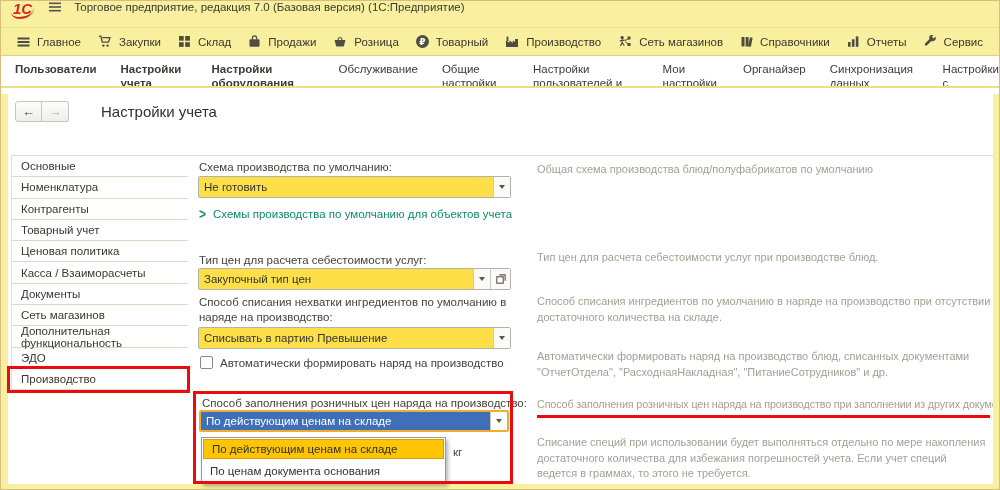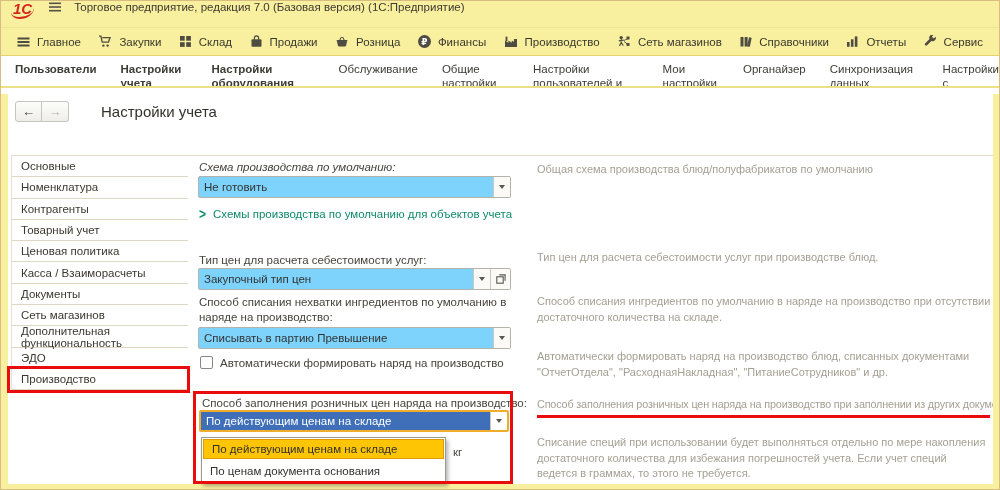--- a/index.html
+++ b/index.html
@@ -54,21 +54,21 @@
 
   .topline { position:absolute; left:10px; top:154px; width:982px; height:1px; background:#e2ddca; }
 
   
   .sidebar { position:absolute; left:10px; top:155px; width:177px; border-left:1px solid #e5e0cd; }
   .side-item { height:21.3px; border-bottom:1px solid #ddd8c4; display:flex; align-items:center;
                padding-left:9px; font-size:11.5px; color:#3a382f; cursor:pointer; background:#fff; }
 
   
   .flabel { position:absolute; font-size:11.5px; color:#45433a; line-height:15px; }
-  .combo { position:absolute; height:22px; background:#7dd3fc; border:1px solid #b3b3aa;
+  .combo { position:absolute; height:22px; background:#fde047; border:1px solid #b3b3aa;
            border-radius:2px; display:flex; align-items:stretch; cursor:pointer; }
   .combo .val { flex:1; display:flex; align-items:center; padding:0 5px; font-size:11.5px; color:#333; overflow:hidden; white-space:nowrap; }
   .cbtn { width:17px; border-left:1px solid #c9c9c0; background:#fbfaf6;
           display:flex; align-items:center; justify-content:center; cursor:pointer; }
   .caret { width:0; height:0; border-left:3.5px solid transparent; border-right:3.5px solid transparent;
            border-top:4px solid #5a574c; }
   .link-row { position:absolute; display:flex; align-items:center; gap:7px; cursor:pointer; }
   .link-chev { color:#0e8a6a; font-size:12px; font-weight:bold; transform:scaleY(1.25); }
   .link-text { color:#0e8a6a; font-size:11.5px; }
   .cbx-row { position:absolute; display:flex; align-items:center; gap:7px; cursor:pointer; }
@@ -155,21 +155,21 @@
       <span class="micon">
           <svg width="14" height="13" viewBox="0 0 14 13">
             <path d="M4.8 5 6.5 2M9.2 5 7.5 2" stroke="#4f4c41" stroke-width="1.1" fill="none"></path>
             <path d="M1.6 5h10.8l-1.3 5.6a1.2 1.2 0 0 1-1.2.9H4.1a1.2 1.2 0 0 1-1.2-.9z" fill="#4f4c41"></path>
           </svg>
         </span>
       <span class="lbl">Розница</span>
     </div>
     <div class="menu-item">
       <span class="ricon">₽</span>
-      <span class="lbl">Финансы</span>
+      <span class="lbl">Товарный</span>
     </div>
     <div class="menu-item">
       <span class="micon">
           <svg width="14" height="13" viewBox="0 0 14 13" fill="#4f4c41">
             <rect x="1.6" y="1.6" width="1.8" height="4.5"></rect>
             <path d="M1 12V5.4l3.4 2.4V5.4l3.4 2.4V5.4l3.5 2.4V12z"></path>
             <rect x="10" y="4" width="3" height="8"></rect>
           </svg>
         </span>
       <span class="lbl">Производство</span>
@@ -247,21 +247,21 @@
     <div class="side-item">Товарный учет</div>
     <div class="side-item">Ценовая политика</div>
     <div class="side-item">Касса / Взаиморасчеты</div>
     <div class="side-item">Документы</div>
     <div class="side-item">Сеть магазинов</div>
     <div class="side-item">Дополнительная функциональность</div>
     <div class="side-item">ЭДО</div>
     <div class="side-item">Производство</div>
   </div>
 
-  <div class="flabel" style="left:198px; top:159px;font-style:italic;">Схема производства по умолчанию:</div>
+  <div class="flabel" style="left:198px; top:159px;">Схема производства по умолчанию:</div>
   <div class="combo" style="left:197px; top:175px; width:313px;">
     <span class="val">Не готовить</span>
     <span class="cbtn">
         <span class="caret"></span>
       </span>
   </div>
 
   <div class="link-row" style="left:198px; top:206px;">
     <span class="link-chev">&gt;</span>
     <span class="link-text">Схемы производства по умолчанию для объектов учета</span>

